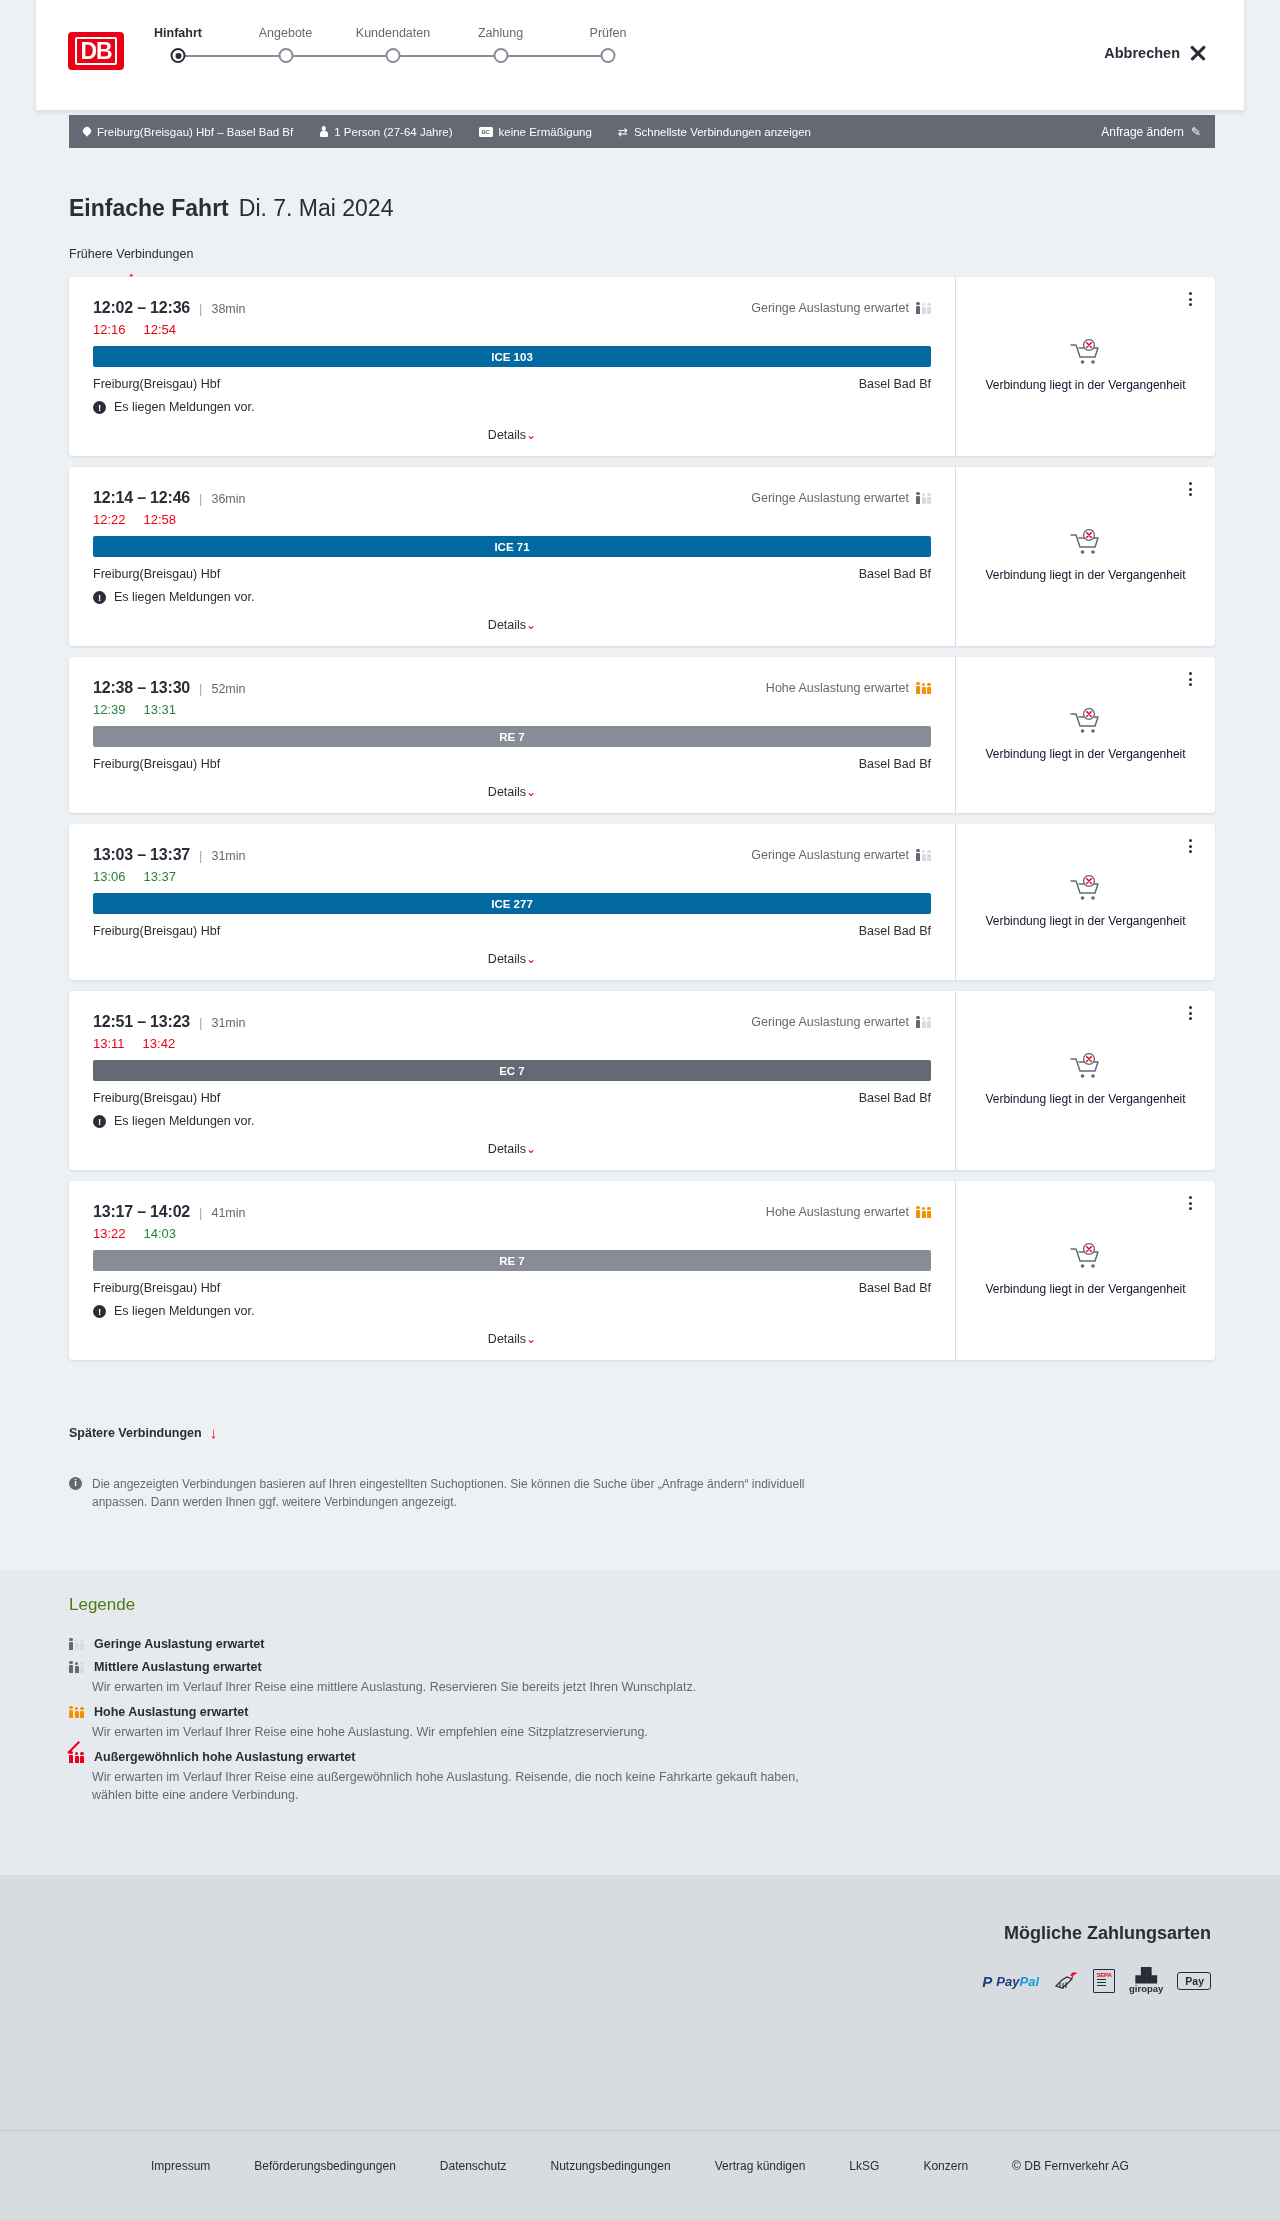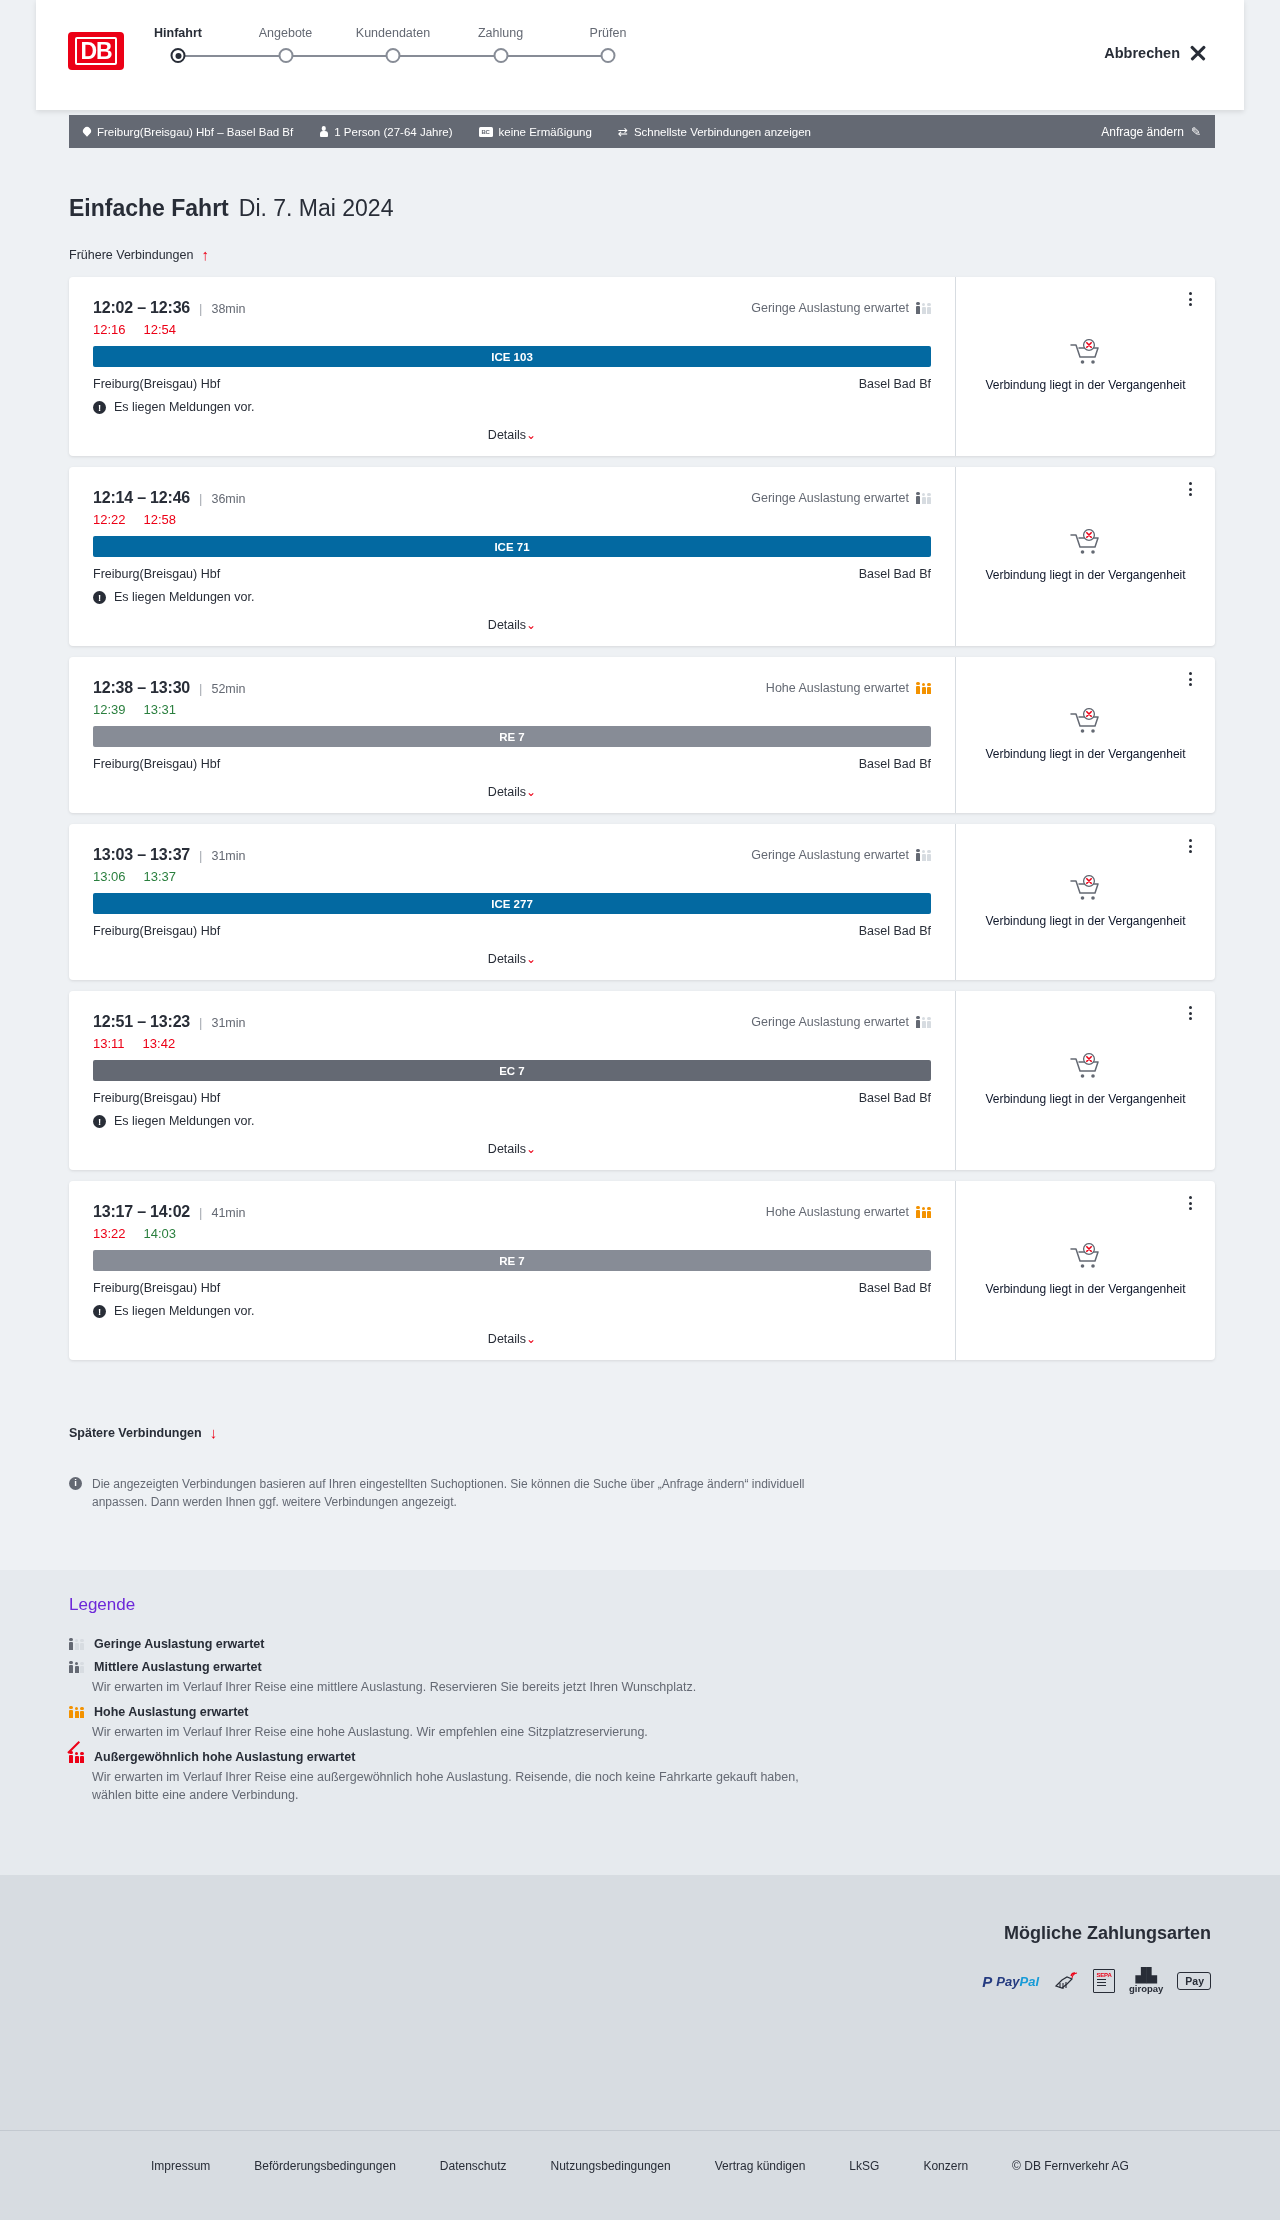--- a/index.html
+++ b/index.html
@@ -108,21 +108,21 @@
   .page-title {
     position: absolute; left: 69px; top: 195px;
     font-size: 23px; display: flex; align-items: baseline; gap: 10px;
   }
   .page-title strong { font-weight: 700; }
   .page-title .date { font-weight: 400; color: #282d37; }
 
   .earlier-link {
     position: absolute; left: 69px; top: 247px;
     display: flex; align-items: center; gap: 8px;
-    font-size: 12.5px; color: #282d37; cursor: pointer;
+    font-size: 12.5px; color: #282d37; cursor: pointer; flex-direction: column;
   }
   .later-link {
     position: absolute; left: 69px; top: 1425px;
     display: flex; align-items: center; gap: 8px;
     font-size: 12.5px; color: #282d37; cursor: pointer; font-weight: 700;
   }
   .arrow-up, .arrow-down { color: #ec0016; font-size: 15px; line-height: 1; }
 
   
   .cards { position: absolute; left: 69px; top: 277px; width: 1146px; }
@@ -200,21 +200,21 @@
     color: #fff; font-size: 9.5px; font-weight: 700; flex: none; margin-top: 2px;
     display: flex; align-items: center; justify-content: center;
   }
 
   
   .legend-section {
     position: absolute; left: 0; top: 1570px; width: 1280px; height: 305px;
     background: #e6eaee;
   }
   .legend-inner { position: absolute; left: 69px; top: 25px; width: 900px; }
-  .legend-title { font-size: 17px; color: #6d28d9; margin-bottom: 22px; }
+  .legend-title { font-size: 17px; color: #4d7c0f; margin-bottom: 22px; }
   .legend-item { margin-bottom: 9px; }
   .legend-head { display: flex; align-items: center; gap: 10px; font-size: 12.5px; font-weight: 700; }
   .legend-desc { font-size: 12.5px; color: #646973; margin-top: 4px; margin-left: 23px; line-height: 1.45; max-width: 720px; }
 
   
   .payment-section {
     position: absolute; left: 0; top: 1875px; width: 1280px; height: 255px;
     background: #d7dce1;
   }
   .pay-title {

